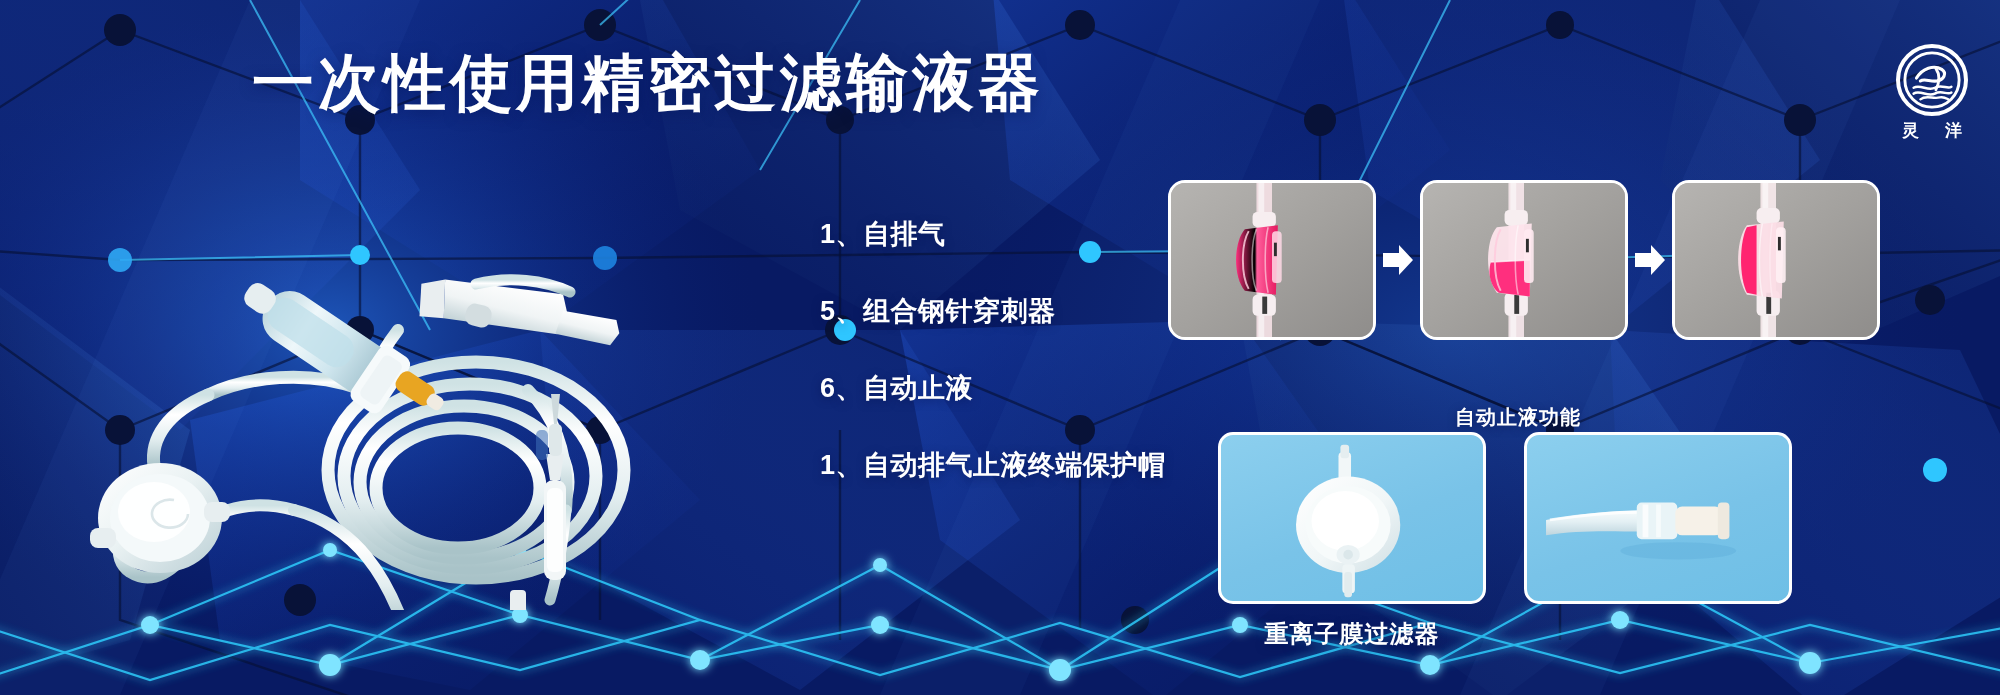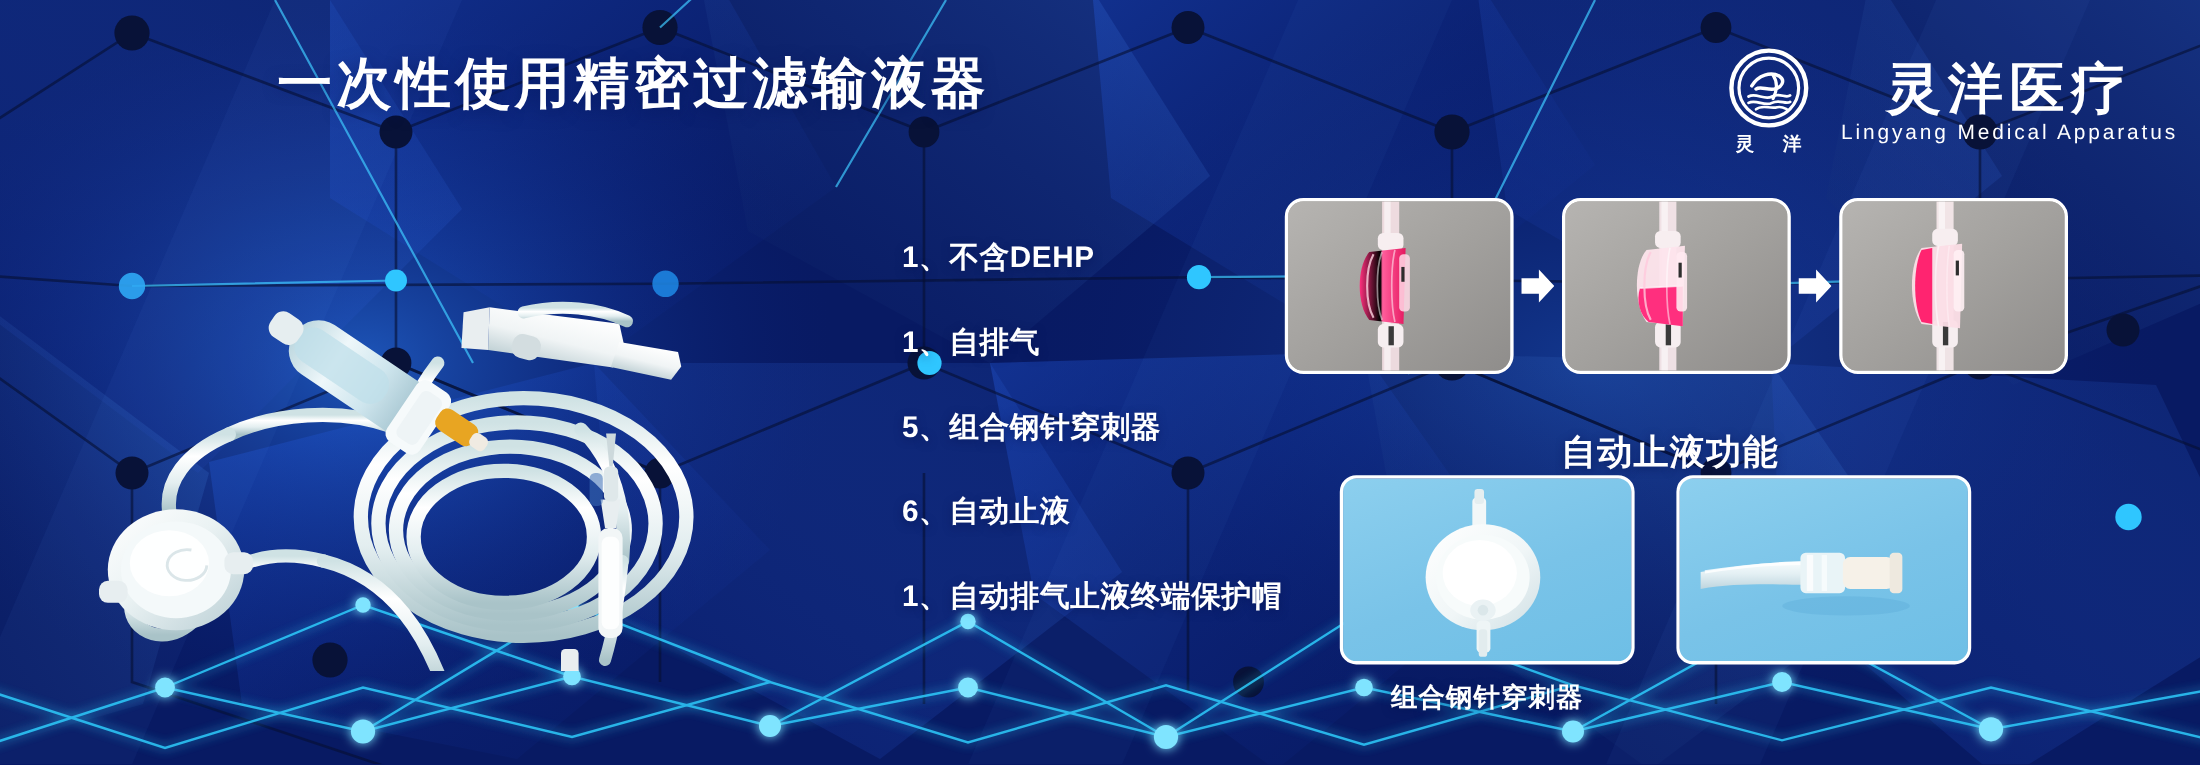--- a/index.html
+++ b/index.html
@@ -25,21 +25,21 @@
       linear-gradient(100deg,#040d38 0%,#0a2display 0%,#0a2a96 20%,#123fd2 42%,#0d2fa8 62%,#071a66 82%,#040c33 100%);
   }
   .hexwrap { position:absolute; inset:0; overflow:hidden; }
 
   
   .constel { position:absolute; left:0; bottom:0; width:100%; height:190px; overflow:hidden; }
 
   
   .title {
     position:absolute; left:252px; top:48px;
-    font-size:50px; font-weight:bold; color:#fff;
+    font-size:62px; font-weight:bold; color:#fff;
     letter-spacing:4px; line-height:1.12;
     text-shadow:0 3px 14px rgba(0,20,90,.55);
     white-space:nowrap;
   }
 
   
   .logo { position:absolute; right:20px; top:44px; display:flex; align-items:center; gap:18px; }
   .logo-mark { position:relative; width:96px; display:flex; flex-direction:column; align-items:center; gap:3px; }
   .logo-circle {
     position:relative; width:72px; height:72px; border-radius:50%;
@@ -66,22 +66,22 @@
 
   
   .seq { position:absolute; left:1168px; top:180px; display:flex; align-items:center; }
   .seq-card {
     width:208px; height:160px; border:3px solid #fff; border-radius:17px;
     overflow:hidden; position:relative; background:#a9a7a4;
   }
   .arrow { width:44px; display:flex; justify-content:center; align-items:center; }
   .arrow svg { width:30px; height:34px; }
   .seq-caption {
-    position:absolute; left:1168px; top:390px; width:700px; text-align:center;
-    color:#fff; font-size:32px; font-weight:bold; letter-spacing:1px;
+    position:absolute; left:1168px; top:404px; width:700px; text-align:center;
+    color:#fff; font-size:20px; font-weight:bold; letter-spacing:1px;
     text-shadow:0 2px 8px rgba(0,18,80,.6);
   }
 
   .panels { position:absolute; left:1218px; top:432px; display:flex; gap:38px; }
   .panel-card {
     width:268px; height:172px; border:3px solid #fff; border-radius:15px;
     background:linear-gradient(160deg,#8ccfee 0%,#79c3e8 55%,#6ebfe6 100%);
     position:relative; overflow:hidden;
   }
   .panel-wrap { display:flex; flex-direction:column; align-items:center; }
@@ -238,24 +238,20 @@
           <path d="M13,40 C20,36 28,44 35,40 C42,36 48,42 52,39" fill="none" stroke="#fff" stroke-width="2.6" stroke-linecap="round"></path>
           <path d="M13,46 C20,42 28,50 35,46 C42,42 48,48 52,45" fill="none" stroke="#fff" stroke-width="2.6" stroke-linecap="round"></path>
           <path d="M20,52 C26,47 33,52 40,50 C44,49 47,51 49,52" fill="none" stroke="#fff" stroke-width="2.4" stroke-linecap="round"></path>
         </svg>
         <span class="logo-reg">®</span>
       </div>
       <div class="logo-sub">
         <span>灵</span>
         <span>洋</span>
       </div>
-    </div>
-    <div class="logo-text">
-      <div class="logo-cn">灵洋医疗</div>
-      <div class="logo-en">Lingyang Medical Apparatus</div>
     </div>
   </div>
 
   <div class="product">
     <svg viewBox="0 0 740 430" width="740" height="430">
       <defs>
         <linearGradient id="tube" x1="0" y1="0" x2="0" y2="1">
           <stop offset="0%" stop-color="#cfe2e4"></stop>
           <stop offset="28%" stop-color="#ffffff"></stop>
           <stop offset="62%" stop-color="#e3eef0"></stop>
@@ -331,21 +327,20 @@
         <rect x="-8" y="-50" width="12" height="30" rx="5" fill="#3e6fb8" opacity=".55"></rect>
       </g>
 
       <rect x="330" y="436" width="34" height="16" rx="3" fill="#1b1b1b" transform="rotate(-8 330 436)"></rect>
       <rect x="388" y="446" width="22" height="14" rx="3" fill="#2a2a2a" transform="rotate(-6 388 446)"></rect>
       <rect x="452" y="410" width="16" height="26" rx="4" fill="#e9eef0"></rect>
     </svg>
   </div>
 
   <div class="features">
-    <div class="feat">1、不含DEHP</div>
     <div class="feat">1、自排气</div>
     <div class="feat">5、组合钢针穿刺器</div>
     <div class="feat">6、自动止液</div>
     <div class="feat">1、自动排气止液终端保护帽</div>
   </div>
 
   <div class="seq">
 
     <div class="seq-card">
       <svg viewBox="0 0 208 160" width="100%" height="100%" preserveAspectRatio="none">
@@ -443,21 +438,21 @@
           <rect x="122" y="10" width="9" height="14" rx="3" fill="#e5eef0"></rect>
           <ellipse cx="130" cy="93" rx="54" ry="50" fill="url(#pf)"></ellipse>
           <ellipse cx="130" cy="93" rx="44" ry="40" fill="#f7fbfb"></ellipse>
           <ellipse cx="127" cy="89" rx="35" ry="31" fill="#ffffff" opacity=".92"></ellipse>
           <ellipse cx="130" cy="124" rx="12" ry="10" fill="#eaf2f4"></ellipse>
           <circle cx="130" cy="124" r="5" fill="#dbe7ea"></circle>
           <rect x="124" y="134" width="13" height="30" rx="4" fill="#eef5f6"></rect>
           <rect x="126" y="142" width="8" height="26" rx="3" fill="#e2ecee"></rect>
         </svg>
       </div>
-      <div class="panel-caption">组合钢针穿刺器</div>
+      <div class="panel-caption">重离子膜过滤器</div>
     </div>
 
     <div class="panel-wrap">
       <div class="panel-card">
         <svg viewBox="0 0 268 172" width="100%" height="100%">
           <defs>
             <linearGradient id="ct" x1="0" y1="0" x2="0" y2="1">
               <stop offset="0%" stop-color="#f7fcfd"></stop>
                 <stop offset="45%" stop-color="#e4f0f4"></stop>
               <stop offset="100%" stop-color="#bed5de"></stop>

